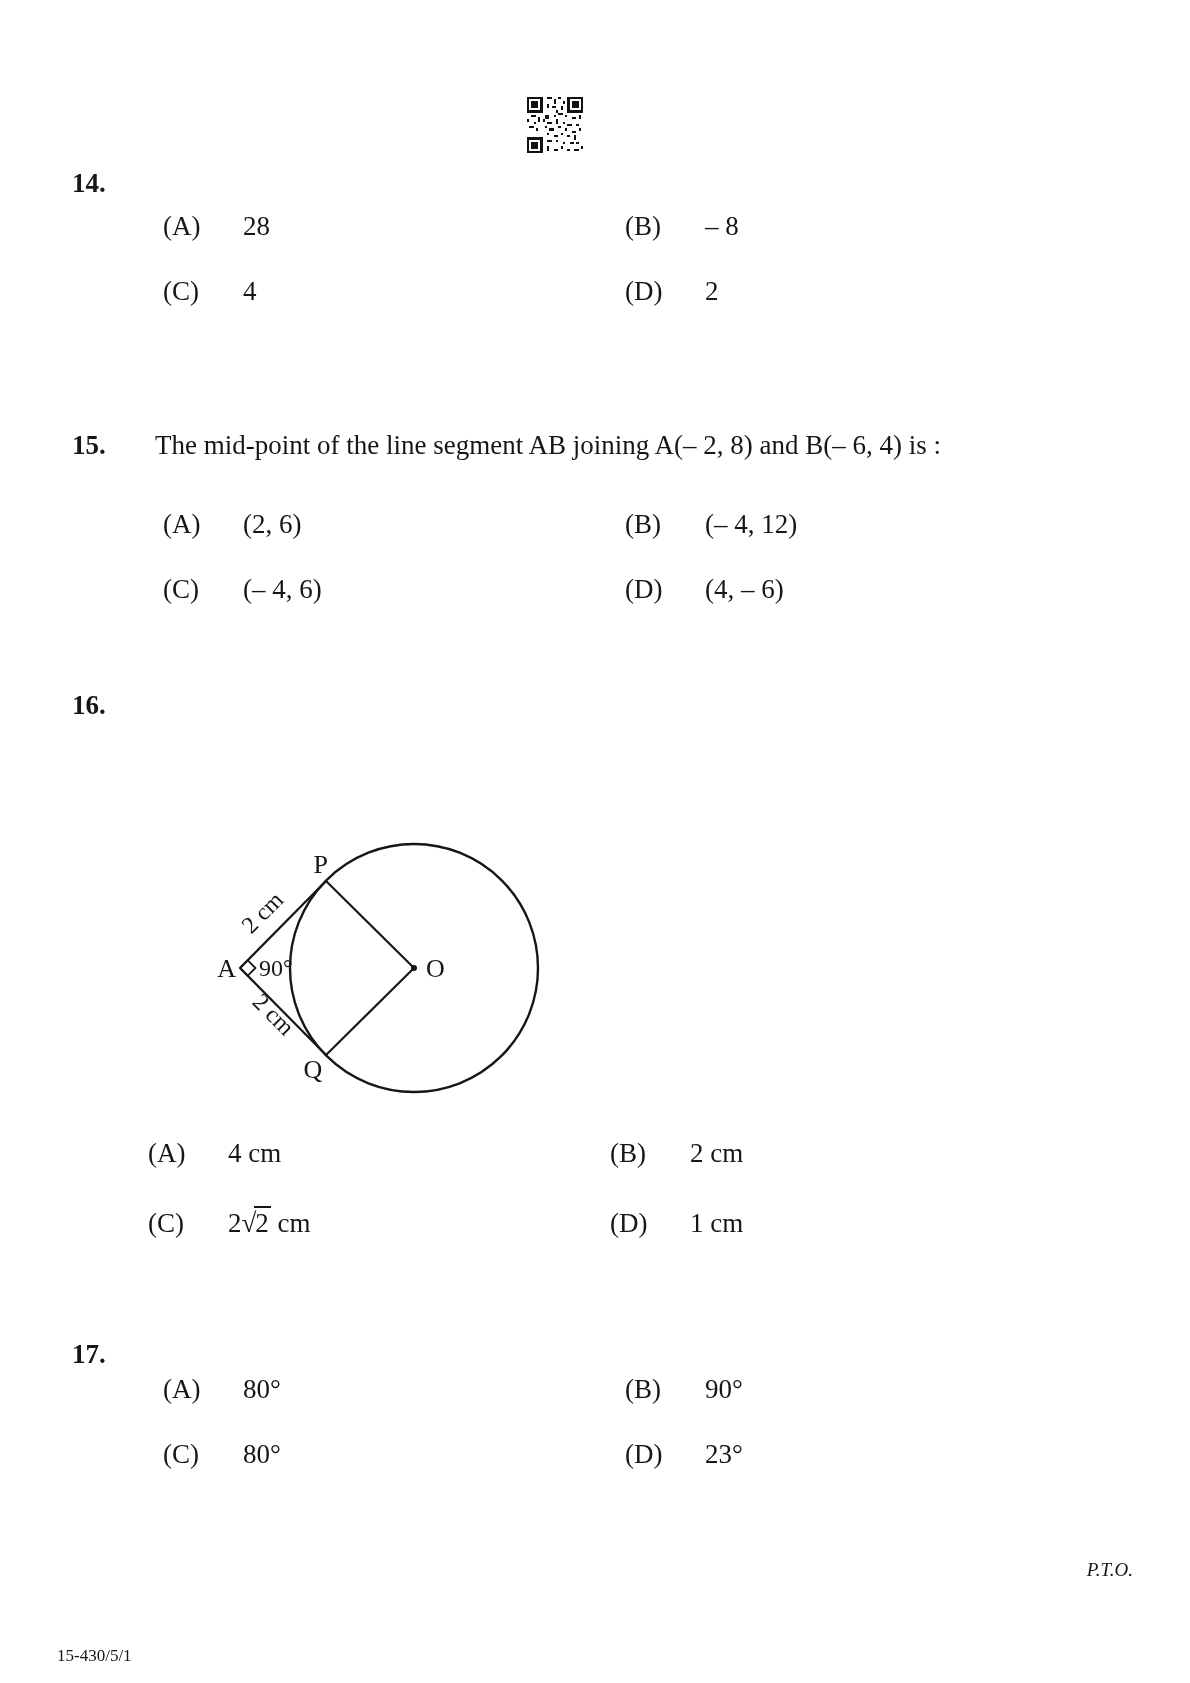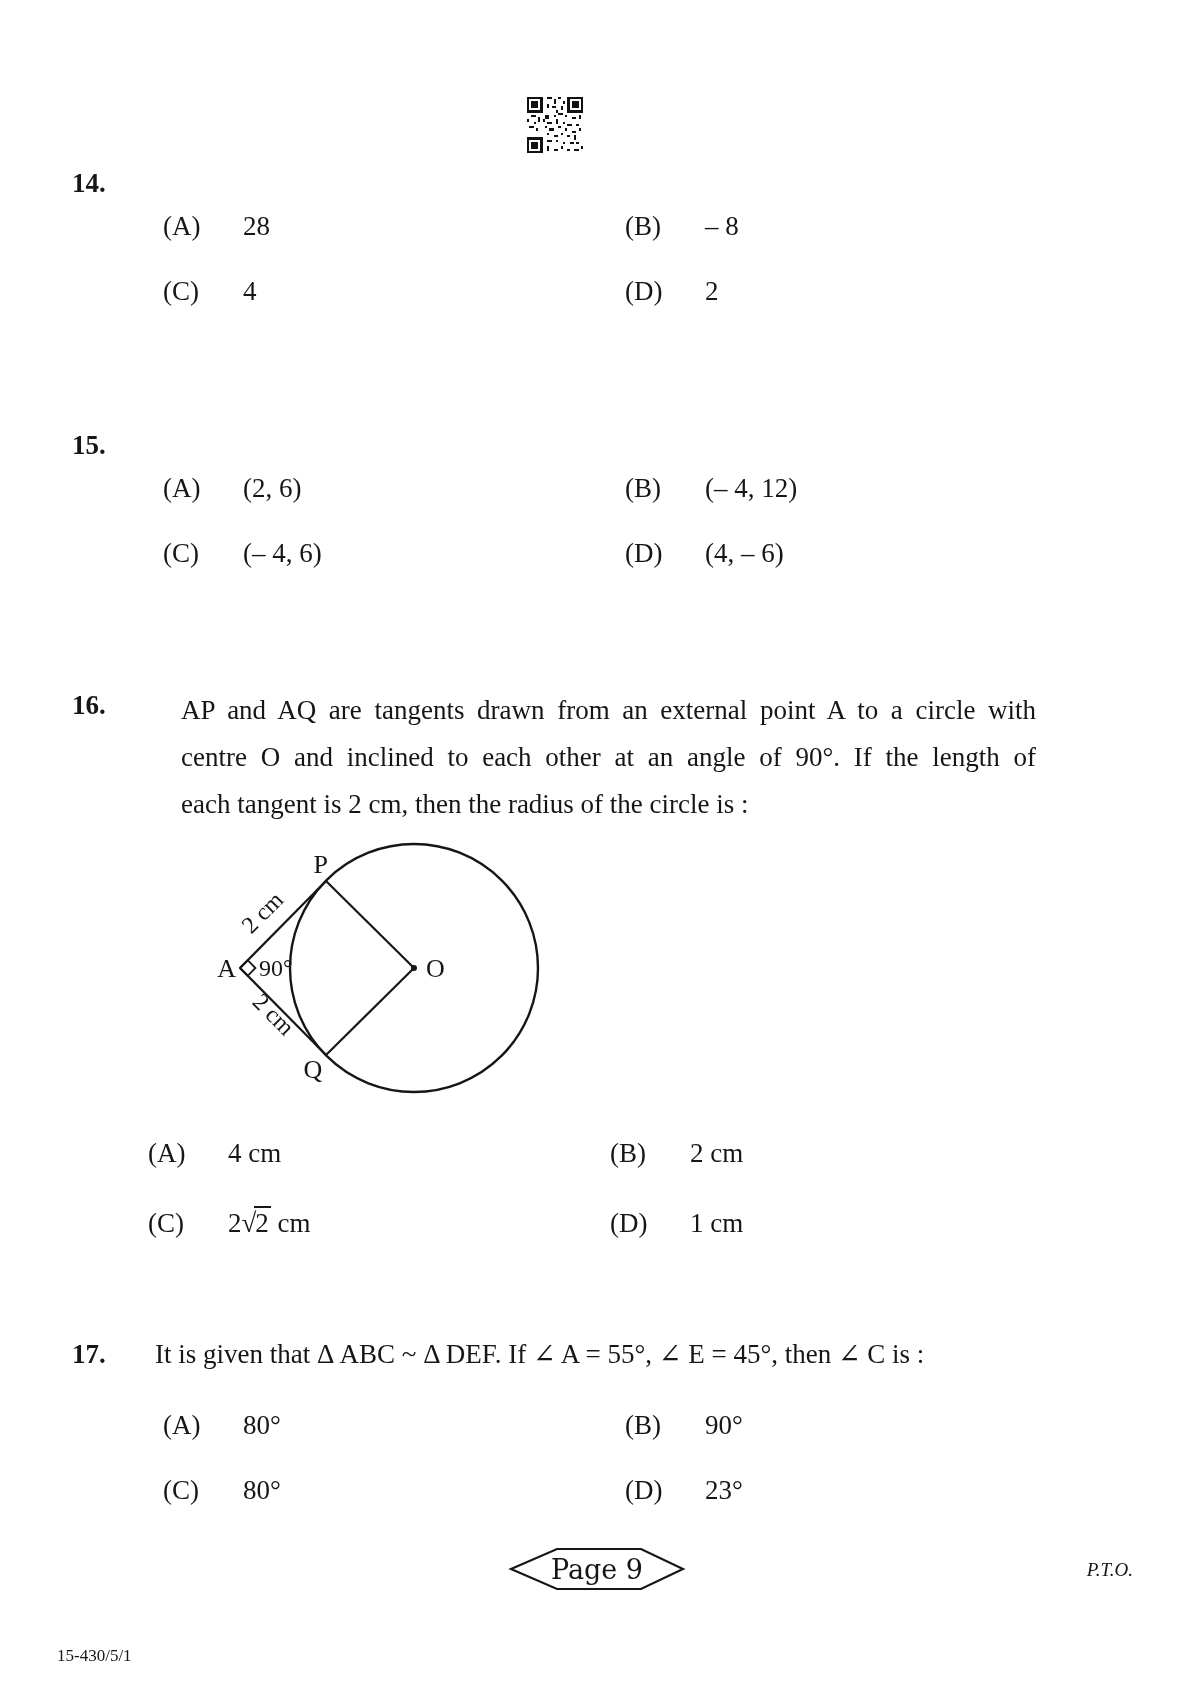--- a/index.html
+++ b/index.html
@@ -159,20 +159,21 @@
         </div>
       <div class="opt">
           <span class="opt-label">(D)</span>
           <span class="opt-val">2</span>
         </div>
     </div>
   </div>
 
   <div class="question" style="top:418px;">
     <div class="q-num">15.</div>
+    <div class="q-text">The mid-point of the line segment AB joining A(– 2, 8) and B(– 6, 4) is :</div>
     <div class="opts" style="margin-top:43px;">
       <div class="opt">
           <span class="opt-label">(A)</span>
           <span class="opt-val">(2, 6)</span>
         </div>
       <div class="opt">
           <span class="opt-label">(B)</span>
           <span class="opt-val">(– 4, 12)</span>
         </div>
       <div class="opt">
@@ -181,25 +182,20 @@
         </div>
       <div class="opt">
           <span class="opt-label">(D)</span>
           <span class="opt-val">(4, – 6)</span>
         </div>
     </div>
   </div>
 
   <div class="question" style="top:678px;padding-left:26px;">
     <div class="q-num">16.</div>
-    <div class="q-para">
-      <div class="line-just">AP and AQ are tangents drawn from an external point A to a circle with</div>
-      <div class="line-just">centre O and inclined to each other at an angle of 90°. If the length of</div>
-      <div>each tangent is 2 cm, then the radius of the circle is :</div>
-    </div>
   </div>
 
   <svg class="diagram" width="430" height="300" viewBox="0 0 430 300">
     <g stroke="#161616" fill="none">
       <circle cx="234" cy="148" r="124" stroke-width="2.4"></circle>
       <line x1="60" y1="148" x2="146" y2="61" stroke-width="2.2"></line>
       <line x1="60" y1="148" x2="146" y2="235" stroke-width="2.2"></line>
       <line x1="146" y1="61" x2="234" y2="148" stroke-width="2.2"></line>
       <line x1="146" y1="235" x2="234" y2="148" stroke-width="2.2"></line>
       <path d="M60,148 L67.7,140.2 L75.4,148 L67.7,155.8 Z" stroke-width="1.8"></path>
@@ -228,21 +224,20 @@
         <span class="opt-val"><span>2</span><span>√</span><span class="radicand">2</span><span> cm</span></span>
       </div>
     <div class="opt">
         <span class="opt-label">(D)</span>
         <span class="opt-val">1 cm</span>
       </div>
   </div>
 
   <div class="question" style="top:1327px;">
     <div class="q-num">17.</div>
-    <div class="q-text">It is given that Δ ABC ~ Δ DEF. If ∠ A = 55°, ∠ E = 45°, then ∠ C is :</div>
     <div class="opts" style="margin-top:35px;">
       <div class="opt">
           <span class="opt-label">(A)</span>
           <span class="opt-val">80°</span>
         </div>
       <div class="opt">
           <span class="opt-label">(B)</span>
           <span class="opt-val">90°</span>
         </div>
       <div class="opt">
@@ -250,21 +245,15 @@
           <span class="opt-val">80°</span>
         </div>
       <div class="opt">
           <span class="opt-label">(D)</span>
           <span class="opt-val">23°</span>
         </div>
     </div>
   </div>
 
   <div class="footer-code">15-430/5/1</div>
-  <div class="page-badge">
-    <svg width="178" height="46" viewBox="0 0 178 46">
-      <polygon points="3,23 49,3 133,3 175,23 133,43 49,43" fill="#ffffff" stroke="#161616" stroke-width="2.2"></polygon>
-    </svg>
-    <div class="badge-text">Page 9</div>
-  </div>
   <div class="pto">P.T.O.</div>
 
 </div>
 
 </body></html>

